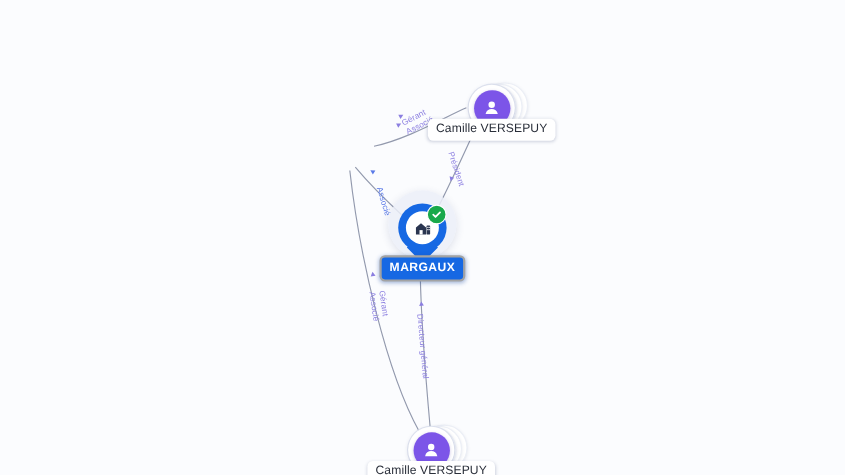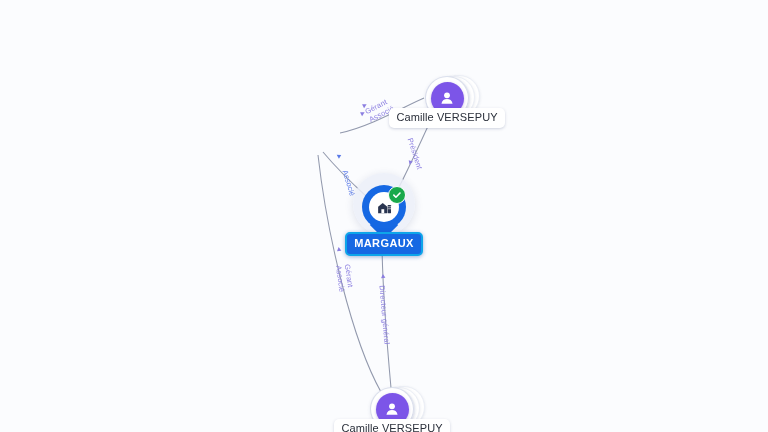--- a/index.html
+++ b/index.html
@@ -173,21 +173,21 @@
     border-radius: 5px;
     background: #ffffff;
     color: #2a2f3a;
     box-shadow: 0 1px 3px rgba(45,60,110,0.22);
     letter-spacing: .1px;
     text-align: center;
   }
   .node-label.selected {
     background: #1668e3;
     color: #ffffff;
-    border: 2px solid #0ea5e9;
+    border: 2px solid #a3a3a3;
     font-weight: bold;
     letter-spacing: .4px;
     box-shadow: 0 1px 4px rgba(20,70,160,0.4);
   }
 
   
   .edge-label {
     position: absolute;
     white-space: nowrap;
     font-size: 7.5px;

